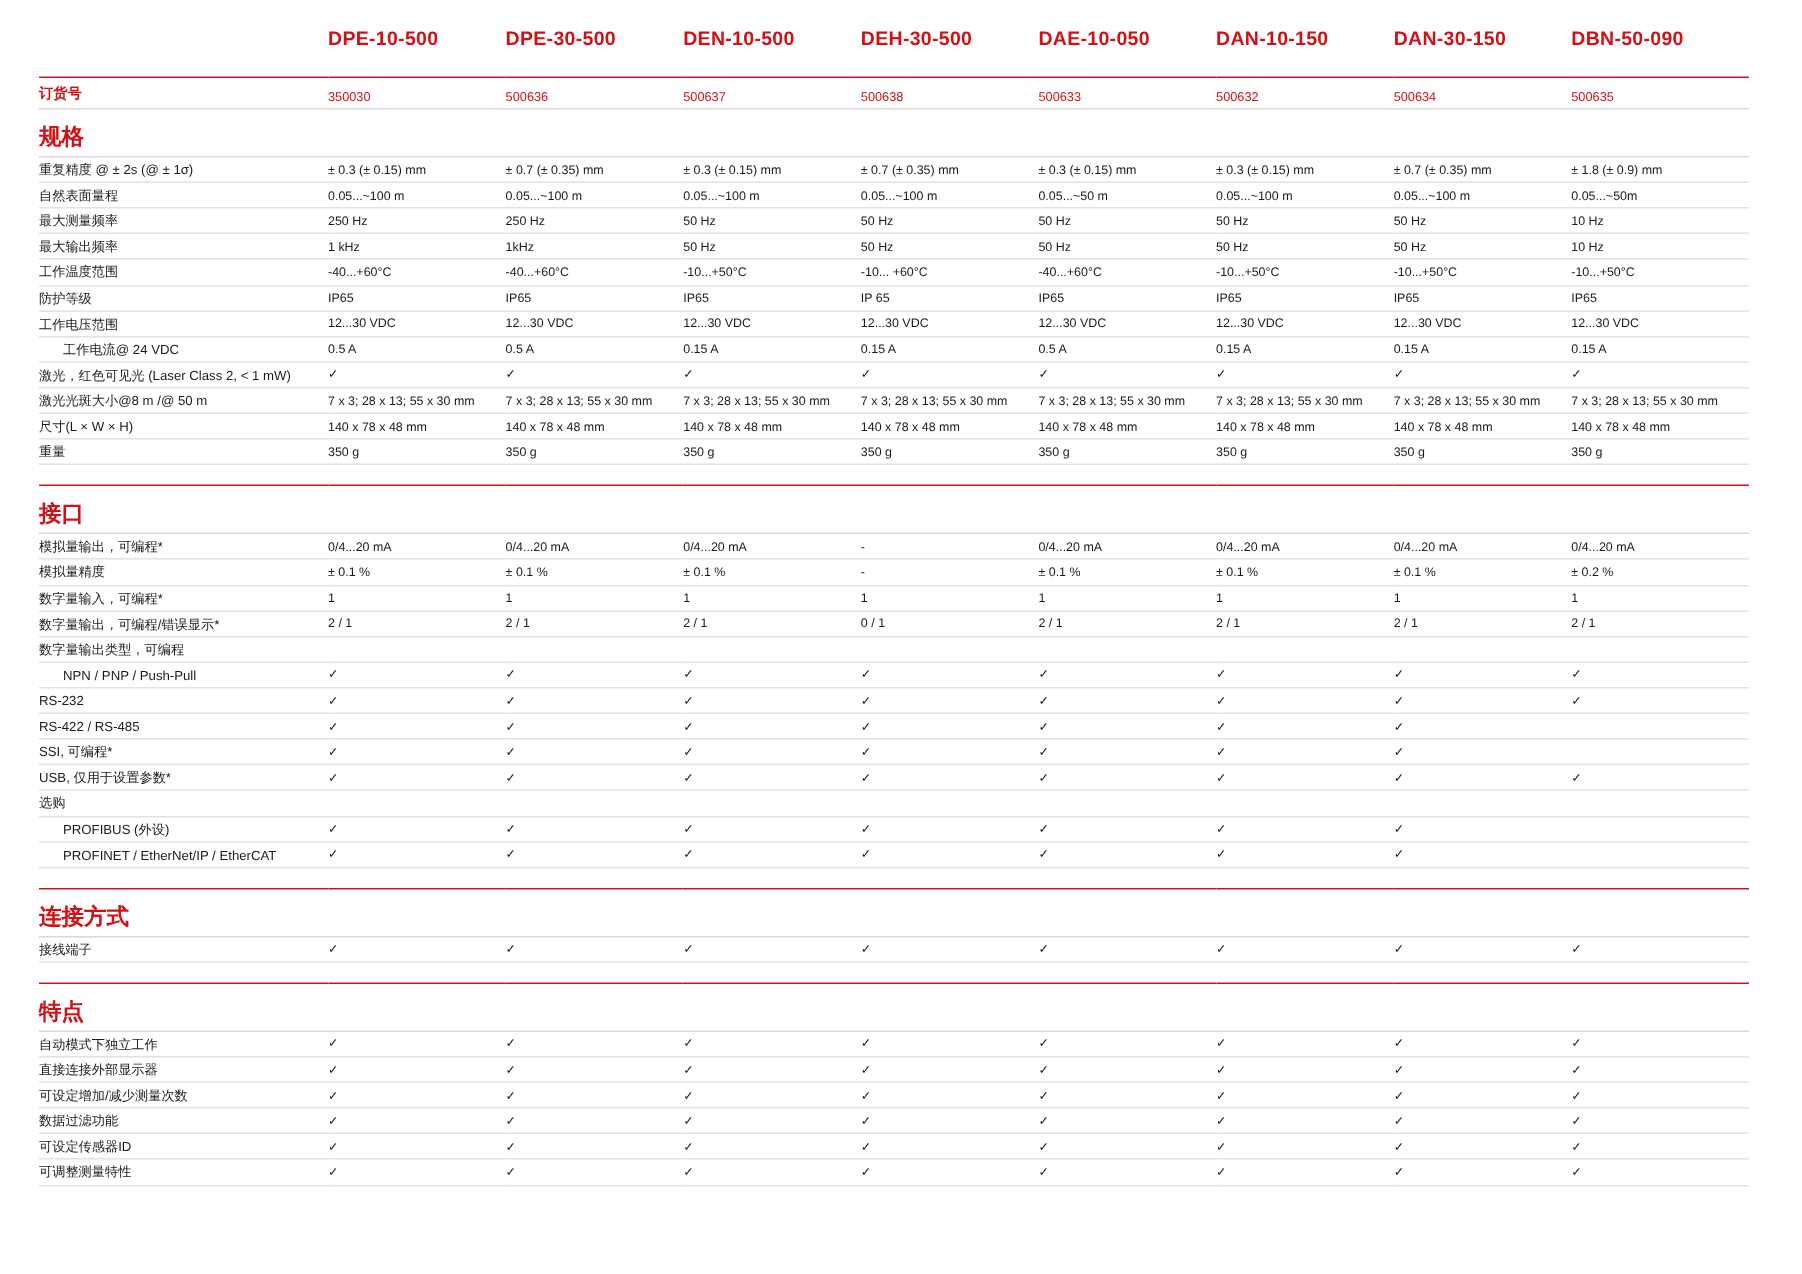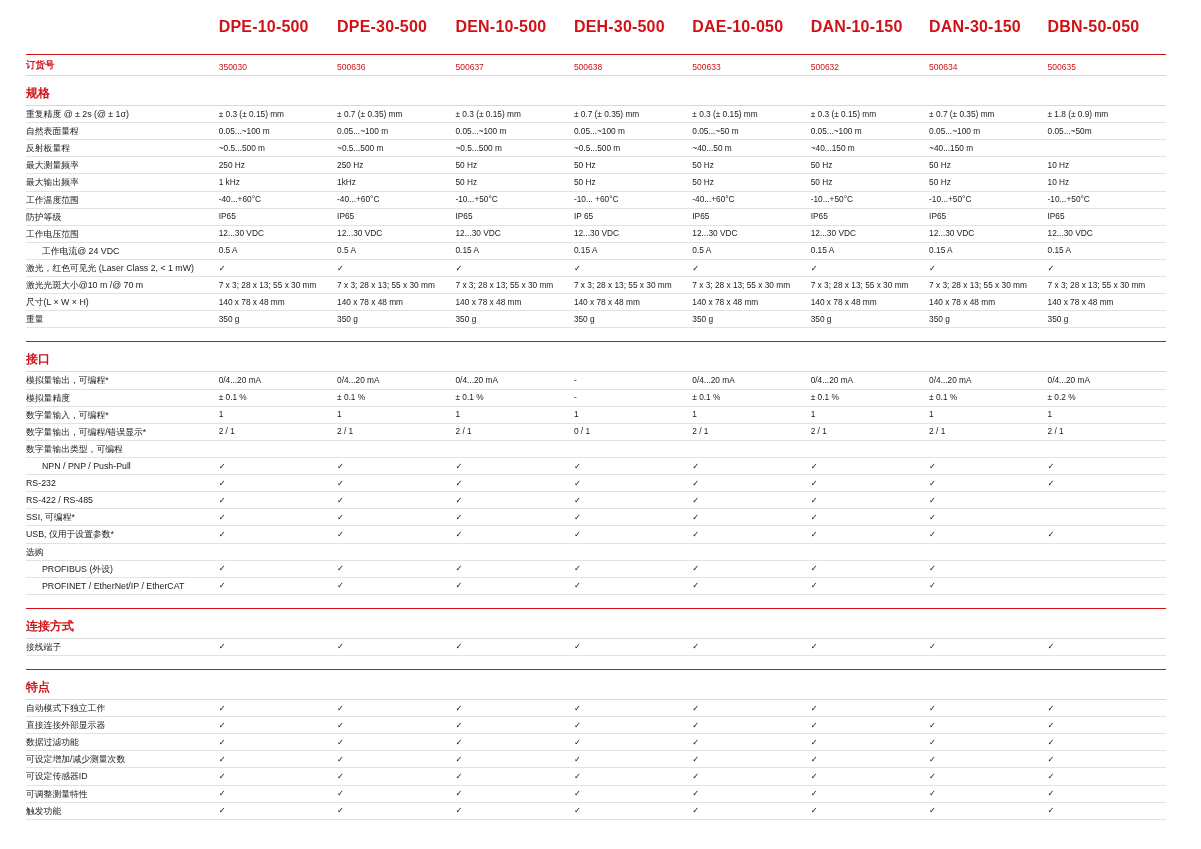--- a/index.html
+++ b/index.html
@@ -35,21 +35,21 @@
     padding: 0;
     margin: 0;
     vertical-align: bottom;
     font-weight: normal;
     text-align: left;
   }
 
   
   tr.header-row td {
     padding: 0 0 18px 0;
-    font-size: 16px;
+    font-size: 13px;
     font-weight: bold;
     color: #d01217;
     letter-spacing: 0.2px;
   }
   tr.header-row td.lbl { }
 
   
   tr.order-row td {
     border-top: 1.4px solid #d01217;
     border-bottom: 0.8px solid #d8d8d8;
@@ -60,21 +60,21 @@
   tr.order-row td.lbl {
     font-weight: bold;
     font-size: 9.5px;
     margin-left: 25px;
   }
 
   
   tr.section-row td {
     padding: 9px 0 3px 0;
     border-bottom: 0.8px solid #d8d8d8;
-    font-size: 12px;
+    font-size: 15px;
   }
   tr.section-row td.lbl {
     color: #d01217;
     font-weight: bold;
   }
   tr.section-row.topline td {
     border-top: 1.4px solid #d01217;
     margin-top: 40px;
   }
 
@@ -122,21 +122,21 @@
     <tbody id="table-body">
         <tr class="header-row">
           <td class="lbl"></td>
           <td>DPE-10-500</td>
           <td>DPE-30-500</td>
           <td>DEN-10-500</td>
           <td>DEH-30-500</td>
           <td>DAE-10-050</td>
           <td>DAN-10-150</td>
           <td>DAN-30-150</td>
-          <td>DBN-50-050</td>
+          <td>DBN-50-090</td>
         </tr>
         <tr class="order-row">
           <td class="lbl">订货号</td>
           <td>350030</td>
           <td>500636</td>
           <td>500637</td>
           <td>500638</td>
           <td>500633</td>
           <td>500632</td>
           <td>500634</td>
@@ -169,31 +169,20 @@
           <td>0.05...~100 m</td>
           <td>0.05...~100 m</td>
           <td>0.05...~100 m</td>
           <td>0.05...~100 m</td>
           <td>0.05...~50 m</td>
           <td>0.05...~100 m</td>
           <td>0.05...~100 m</td>
           <td>0.05...~50m</td>
         </tr>
         <tr class="data-row">
-          <td class="lbl">反射板量程</td>
-          <td>~0.5...500 m</td>
-          <td>~0.5...500 m</td>
-          <td>~0.5...500 m</td>
-          <td>~0.5...500 m</td>
-          <td>~40...50 m</td>
-          <td>~40...150 m</td>
-          <td>~40...150 m</td>
-          <td></td>
-        </tr>
-        <tr class="data-row">
           <td class="lbl">最大测量频率</td>
           <td>250 Hz</td>
           <td>250 Hz</td>
           <td>50 Hz</td>
           <td>50 Hz</td>
           <td>50 Hz</td>
           <td>50 Hz</td>
           <td>50 Hz</td>
           <td>10 Hz</td>
         </tr>
@@ -257,21 +246,21 @@
           <td class="check">✓</td>
           <td class="check">✓</td>
           <td class="check">✓</td>
           <td class="check">✓</td>
           <td class="check">✓</td>
           <td class="check">✓</td>
           <td class="check">✓</td>
           <td class="check">✓</td>
         </tr>
         <tr class="data-row">
-          <td class="lbl">激光光斑大小@10 m /@ 70 m</td>
+          <td class="lbl">激光光斑大小@8 m /@ 50 m</td>
           <td>7 x 3; 28 x 13; 55 x 30 mm</td>
           <td>7 x 3; 28 x 13; 55 x 30 mm</td>
           <td>7 x 3; 28 x 13; 55 x 30 mm</td>
           <td>7 x 3; 28 x 13; 55 x 30 mm</td>
           <td>7 x 3; 28 x 13; 55 x 30 mm</td>
           <td>7 x 3; 28 x 13; 55 x 30 mm</td>
           <td>7 x 3; 28 x 13; 55 x 30 mm</td>
           <td>7 x 3; 28 x 13; 55 x 30 mm</td>
         </tr>
         <tr class="data-row">
@@ -508,65 +497,54 @@
           <td class="check">✓</td>
           <td class="check">✓</td>
           <td class="check">✓</td>
           <td class="check">✓</td>
           <td class="check">✓</td>
           <td class="check">✓</td>
           <td class="check">✓</td>
           <td class="check">✓</td>
         </tr>
         <tr class="data-row">
+          <td class="lbl">可设定增加/减少测量次数</td>
+          <td class="check">✓</td>
+          <td class="check">✓</td>
+          <td class="check">✓</td>
+          <td class="check">✓</td>
+          <td class="check">✓</td>
+          <td class="check">✓</td>
+          <td class="check">✓</td>
+          <td class="check">✓</td>
+        </tr>
+        <tr class="data-row">
           <td class="lbl">数据过滤功能</td>
           <td class="check">✓</td>
           <td class="check">✓</td>
           <td class="check">✓</td>
           <td class="check">✓</td>
           <td class="check">✓</td>
           <td class="check">✓</td>
           <td class="check">✓</td>
           <td class="check">✓</td>
         </tr>
         <tr class="data-row">
-          <td class="lbl">可设定增加/减少测量次数</td>
-          <td class="check">✓</td>
-          <td class="check">✓</td>
-          <td class="check">✓</td>
-          <td class="check">✓</td>
-          <td class="check">✓</td>
-          <td class="check">✓</td>
-          <td class="check">✓</td>
-          <td class="check">✓</td>
-        </tr>
-        <tr class="data-row">
           <td class="lbl">可设定传感器ID</td>
           <td class="check">✓</td>
           <td class="check">✓</td>
           <td class="check">✓</td>
           <td class="check">✓</td>
           <td class="check">✓</td>
           <td class="check">✓</td>
           <td class="check">✓</td>
           <td class="check">✓</td>
         </tr>
         <tr class="data-row">
           <td class="lbl">可调整测量特性</td>
-          <td class="check">✓</td>
-          <td class="check">✓</td>
-          <td class="check">✓</td>
-          <td class="check">✓</td>
-          <td class="check">✓</td>
-          <td class="check">✓</td>
-          <td class="check">✓</td>
-          <td class="check">✓</td>
-        </tr>
-        <tr class="data-row">
-          <td class="lbl">触发功能</td>
           <td class="check">✓</td>
           <td class="check">✓</td>
           <td class="check">✓</td>
           <td class="check">✓</td>
           <td class="check">✓</td>
           <td class="check">✓</td>
           <td class="check">✓</td>
           <td class="check">✓</td>
         </tr>
       </tbody>

